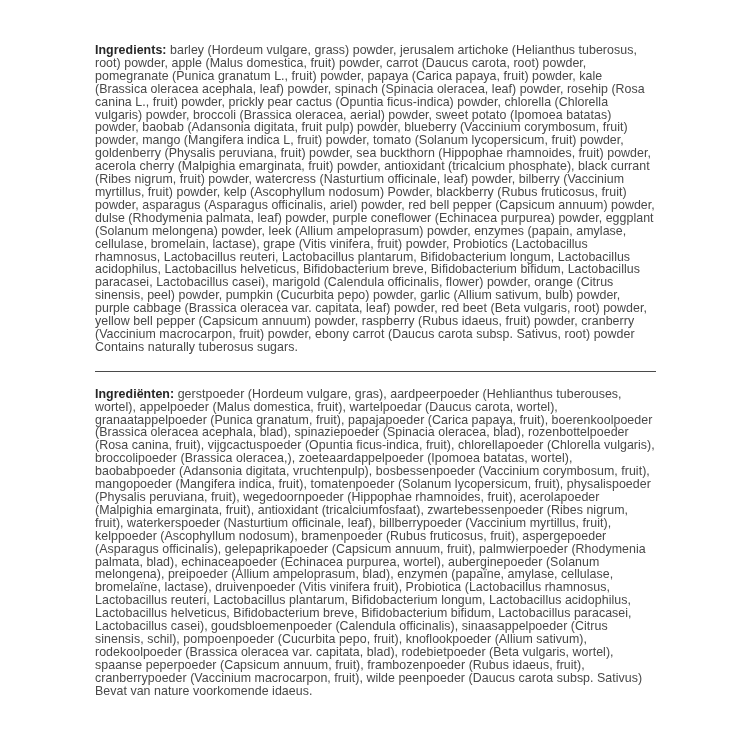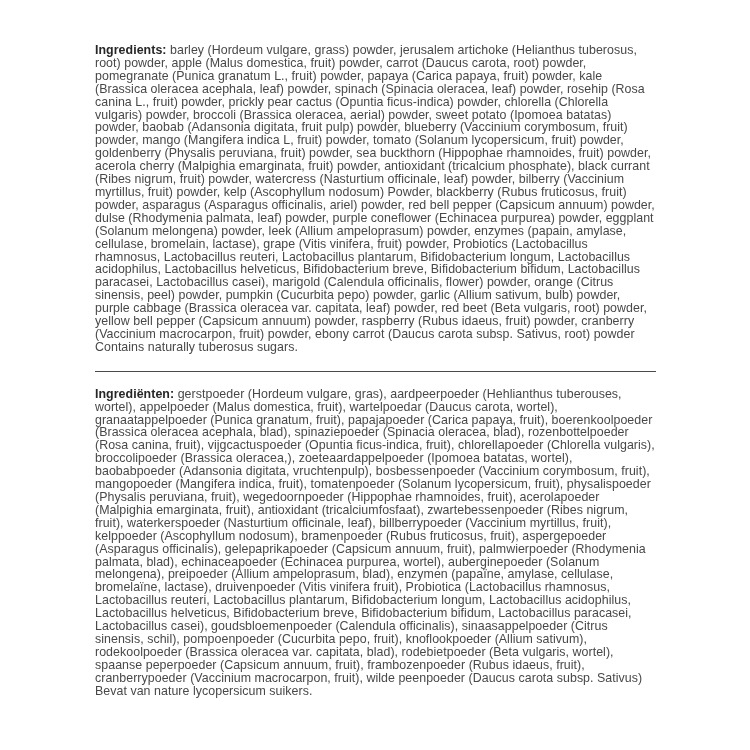--- a/index.html
+++ b/index.html
@@ -49,16 +49,16 @@
 
   <section class="section-en">
     <p class="para"><strong>Ingredients:</strong> <span>barley (Hordeum vulgare, grass) powder, jerusalem artichoke (Helianthus tuberosus, root) powder, apple (Malus domestica, fruit) powder, carrot (Daucus carota, root) powder, pomegranate (Punica granatum L., fruit) powder, papaya (Carica papaya, fruit) powder, kale (Brassica oleracea acephala, leaf) powder, spinach (Spinacia oleracea, leaf) powder, rosehip (Rosa canina L., fruit) powder, prickly pear cactus (Opuntia ficus-indica) powder, chlorella (Chlorella vulgaris) powder, broccoli (Brassica oleracea, aerial) powder, sweet potato (Ipomoea batatas) powder, baobab (Adansonia digitata, fruit pulp) powder, blueberry (Vaccinium corymbosum, fruit) powder, mango (Mangifera indica L, fruit) powder, tomato (Solanum lycopersicum, fruit) powder, goldenberry (Physalis peruviana, fruit) powder, sea buckthorn (Hippophae rhamnoides, fruit) powder, acerola cherry (Malpighia emarginata, fruit) powder, antioxidant (tricalcium phosphate), black currant (Ribes nigrum, fruit) powder, watercress (Nasturtium officinale, leaf) powder, bilberry (Vaccinium myrtillus, fruit) powder, kelp (Ascophyllum nodosum) Powder, blackberry (Rubus fruticosus, fruit) powder, asparagus (Asparagus officinalis, ariel) powder, red bell pepper (Capsicum annuum) powder, dulse (Rhodymenia palmata, leaf) powder, purple coneflower (Echinacea purpurea) powder, eggplant (Solanum melongena) powder, leek (Allium ampeloprasum) powder, enzymes (papain, amylase, cellulase, bromelain, lactase), grape (Vitis vinifera, fruit) powder, Probiotics (Lactobacillus rhamnosus, Lactobacillus reuteri, Lactobacillus plantarum, Bifidobacterium longum, Lactobacillus acidophilus, Lactobacillus helveticus, Bifidobacterium breve, Bifidobacterium bifidum, Lactobacillus paracasei, Lactobacillus casei), marigold (Calendula officinalis, flower) powder, orange (Citrus sinensis, peel) powder, pumpkin (Cucurbita pepo) powder, garlic (Allium sativum, bulb) powder, purple cabbage (Brassica oleracea var. capitata, leaf) powder, red beet (Beta vulgaris, root) powder, yellow bell pepper (Capsicum annuum) powder, raspberry (Rubus idaeus, fruit) powder, cranberry (Vaccinium macrocarpon, fruit) powder, ebony carrot (Daucus carota subsp. Sativus, root) powder</span></p>
     <p class="note-line">Contains naturally tuberosus sugars.</p>
   </section>
 
   <hr class="divider">
 
   <section class="section-nl">
     <p class="para"><strong>Ingrediënten:</strong> <span>gerstpoeder (Hordeum vulgare, gras), aardpeerpoeder (Hehlianthus tuberouses, wortel), appelpoeder (Malus domestica, fruit), wartelpoedar (Daucus carota, wortel), granaatappelpoeder (Punica granatum, fruit), papajapoeder (Carica papaya, fruit), boerenkoolpoeder (Brassica oleracea acephala, blad), spinaziepoeder (Spinacia oleracea, blad), rozenbottelpoeder (Rosa canina, fruit), vijgcactuspoeder (Opuntia ficus-indica, fruit), chlorellapoeder (Chlorella vulgaris), broccolipoeder (Brassica oleracea,), zoeteaardappelpoeder (Ipomoea batatas, wortel), baobabpoeder (Adansonia digitata, vruchtenpulp), bosbessenpoeder (Vaccinium corymbosum, fruit), mangopoeder (Mangifera indica, fruit), tomatenpoeder (Solanum lycopersicum, fruit), physalispoeder (Physalis peruviana, fruit), wegedoornpoeder (Hippophae rhamnoides, fruit), acerolapoeder (Malpighia emarginata, fruit), antioxidant (tricalciumfosfaat), zwartebessenpoeder (Ribes nigrum, fruit), waterkerspoeder (Nasturtium officinale, leaf), billberrypoeder (Vaccinium myrtillus, fruit), kelppoeder (Ascophyllum nodosum), bramenpoeder (Rubus fruticosus, fruit), aspergepoeder (Asparagus officinalis), gelepaprikapoeder (Capsicum annuum, fruit), palmwierpoeder (Rhodymenia palmata, blad), echinaceapoeder (Echinacea purpurea, wortel), auberginepoeder (Solanum melongena), preipoeder (Allium ampeloprasum, blad), enzymen (papaïne, amylase, cellulase, bromelaïne, lactase), druivenpoeder (Vitis vinifera fruit), Probiotica (Lactobacillus rhamnosus, Lactobacillus reuteri, Lactobacillus plantarum, Bifidobacterium longum, Lactobacillus acidophilus, Lactobacillus helveticus, Bifidobacterium breve, Bifidobacterium bifidum, Lactobacillus paracasei, Lactobacillus casei), goudsbloemenpoeder (Calendula officinalis), sinaasappelpoeder (Citrus sinensis, schil), pompoenpoeder (Cucurbita pepo, fruit), knoflookpoeder (Allium sativum), rodekoolpoeder (Brassica oleracea var. capitata, blad), rodebietpoeder (Beta vulgaris, wortel), spaanse peperpoeder (Capsicum annuum, fruit), frambozenpoeder (Rubus idaeus, fruit), cranberrypoeder (Vaccinium macrocarpon, fruit), wilde peenpoeder (Daucus carota subsp. Sativus)</span></p>
-    <p class="note-line">Bevat van nature lycopersicum suikers.</p>
+    <p class="note-line">Bevat van nature voorkomende idaeus.</p>
   </section>
 
 </div>
 
 </body></html>

